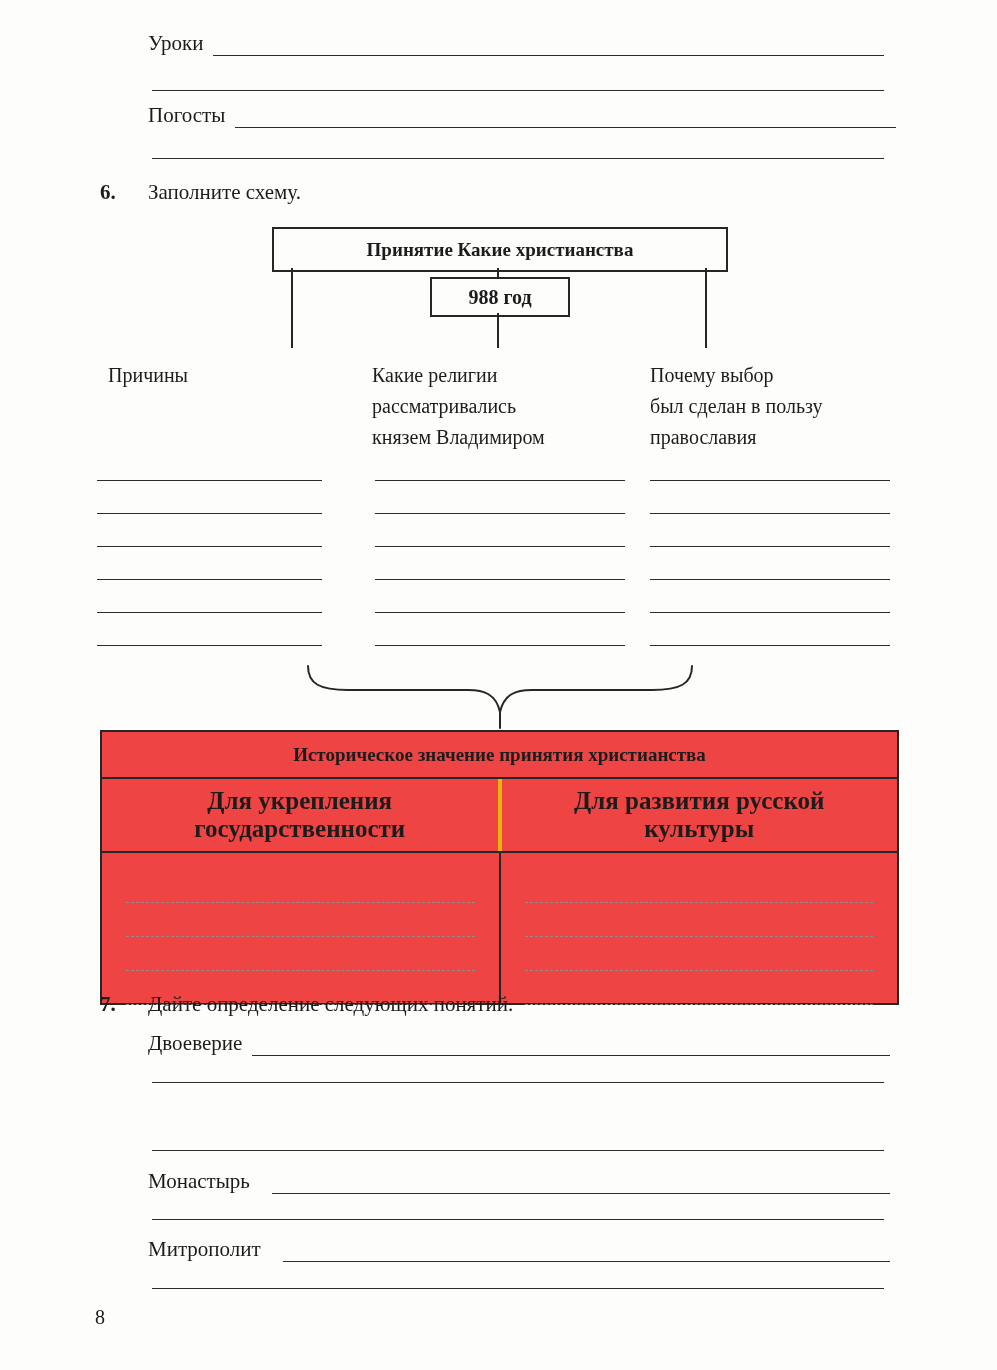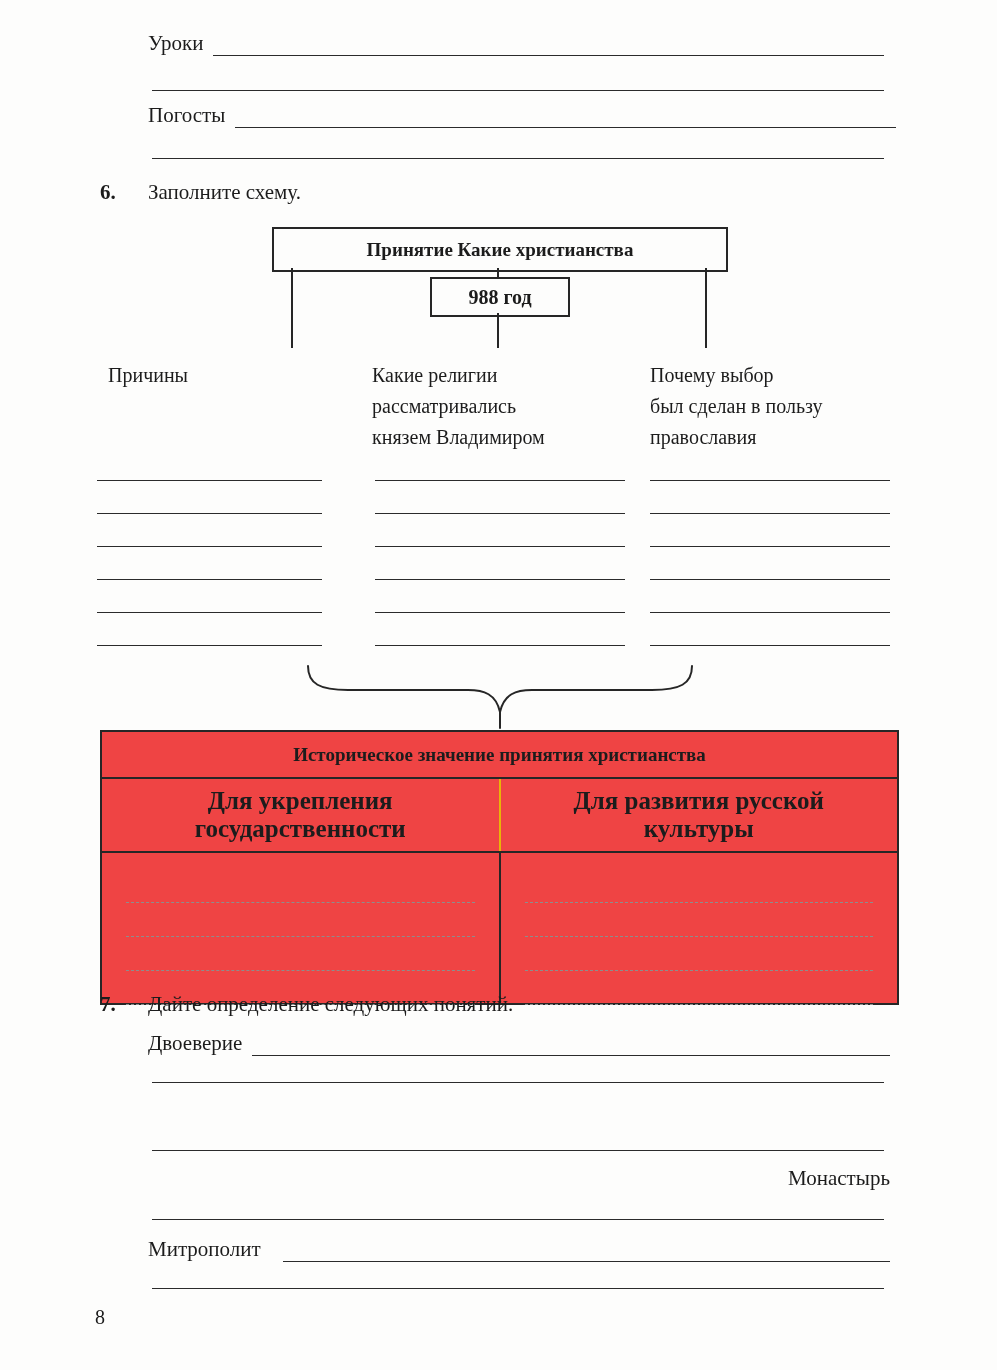--- a/index.html
+++ b/index.html
@@ -31,21 +31,21 @@
   .t-title{
     border-bottom:2px solid #262626;
     font-weight:bold;font-size:19px;text-align:center;
     height:45px;line-height:45px;
   }
   .t-head{display:flex;border-bottom:2px solid #262626;}
   .t-cell{
     flex:1;text-align:center;font-weight:bold;font-size:25px;
     padding:8px 20px;
   }
-  .t-cell + .t-cell{border-left:2px solid #eab308;}
+  .t-cell + .t-cell{border-left:4px solid #eab308;}
   .t-body{display:flex;height:150px;}
   .t-bcell{flex:1;padding:16px 24px 0 24px;}
   .t-bcell + .t-bcell{border-left:2px solid #262626;}
   .dotline{height:33px;border-bottom:1.5px dashed #8d8d8d;}
   .pagenum{font-size:20px;}
 </style>
 </head>
 <body>
 
 <div class="page">
@@ -135,21 +135,21 @@
   <div class="abs taskinstr" style="left:148px;top:992px;">Дайте определение следующих понятий.</div>
 
   <div class="abs row" style="left:148px;top:1028px;width:742px;">
     <span class="lbl">Двоеверие</span>
     <span class="wline"></span>
   </div>
   <div class="abs hrule" style="left:152px;top:1082px;width:732px;"></div>
 
   <div class="abs hrule" style="left:152px;top:1150px;width:732px;"></div>
 
-  <div class="abs row" style="left:148px;top:1166px;width:742px;flex-direction:column;">
+  <div class="abs row" style="left:148px;top:1166px;width:742px;">
     <span class="lbl">Монастырь</span>
     <span class="wline" style="margin-left:22px;"></span>
   </div>
   <div class="abs hrule" style="left:152px;top:1219px;width:732px;"></div>
 
   <div class="abs row" style="left:148px;top:1234px;width:742px;">
     <span class="lbl">Митрополит</span>
     <span class="wline" style="margin-left:22px;"></span>
   </div>
   <div class="abs hrule" style="left:152px;top:1288px;width:732px;"></div>

